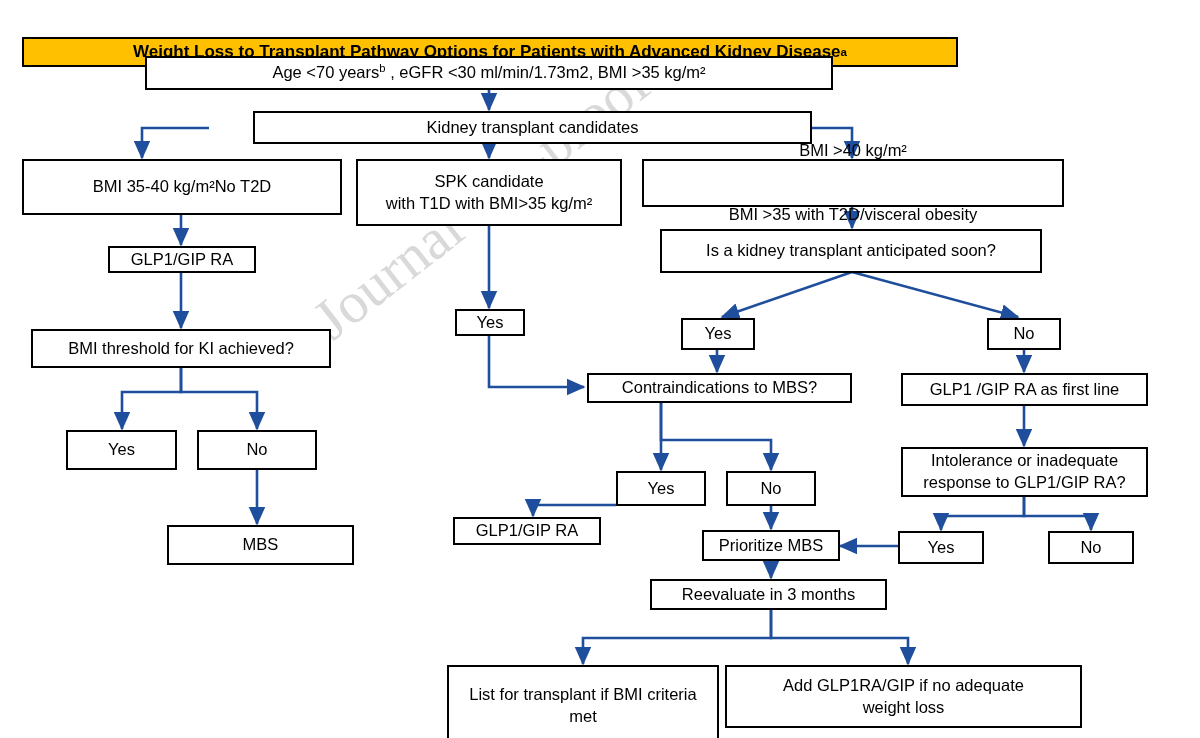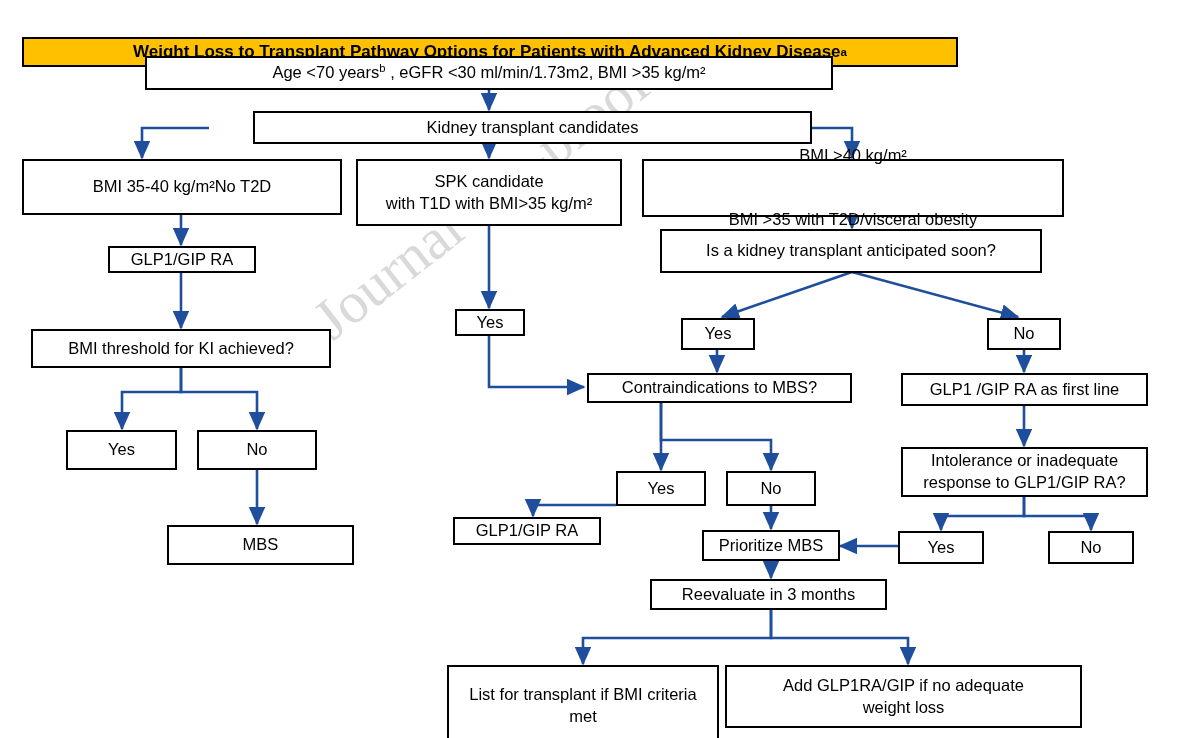--- a/index.html
+++ b/index.html
@@ -148,21 +148,21 @@
   <div class="node" style="left:22px;top:159px;width:320px;height:56px;">
     <span>BMI 35-40 kg/m²</span>
     <span>No T2D</span>
   </div>
 
   <div class="node" style="left:356px;top:159px;width:266px;height:67px;flex-direction:column;">
     <span>SPK candidate</span>
     <span>with T1D with BMI&gt;35 kg/m²</span>
   </div>
 
-  <div class="node" style="left:642px;top:159px;width:422px;height:58px;flex-direction:column;gap:42px;">
+  <div class="node" style="left:642px;top:159px;width:422px;height:48px;flex-direction:column;gap:42px;">
     <span>BMI &gt;40 kg/m²</span>
     <span>BMI &gt;35 with T2D/visceral obesity</span>
   </div>
 
   <div class="node" style="left:108px;top:246px;width:148px;height:27px;">
     <span>GLP1/GIP RA</span>
   </div>
 
   <div class="node" style="left:660px;top:229px;width:382px;height:44px;">
     <span>Is a kidney transplant anticipated soon?</span>

